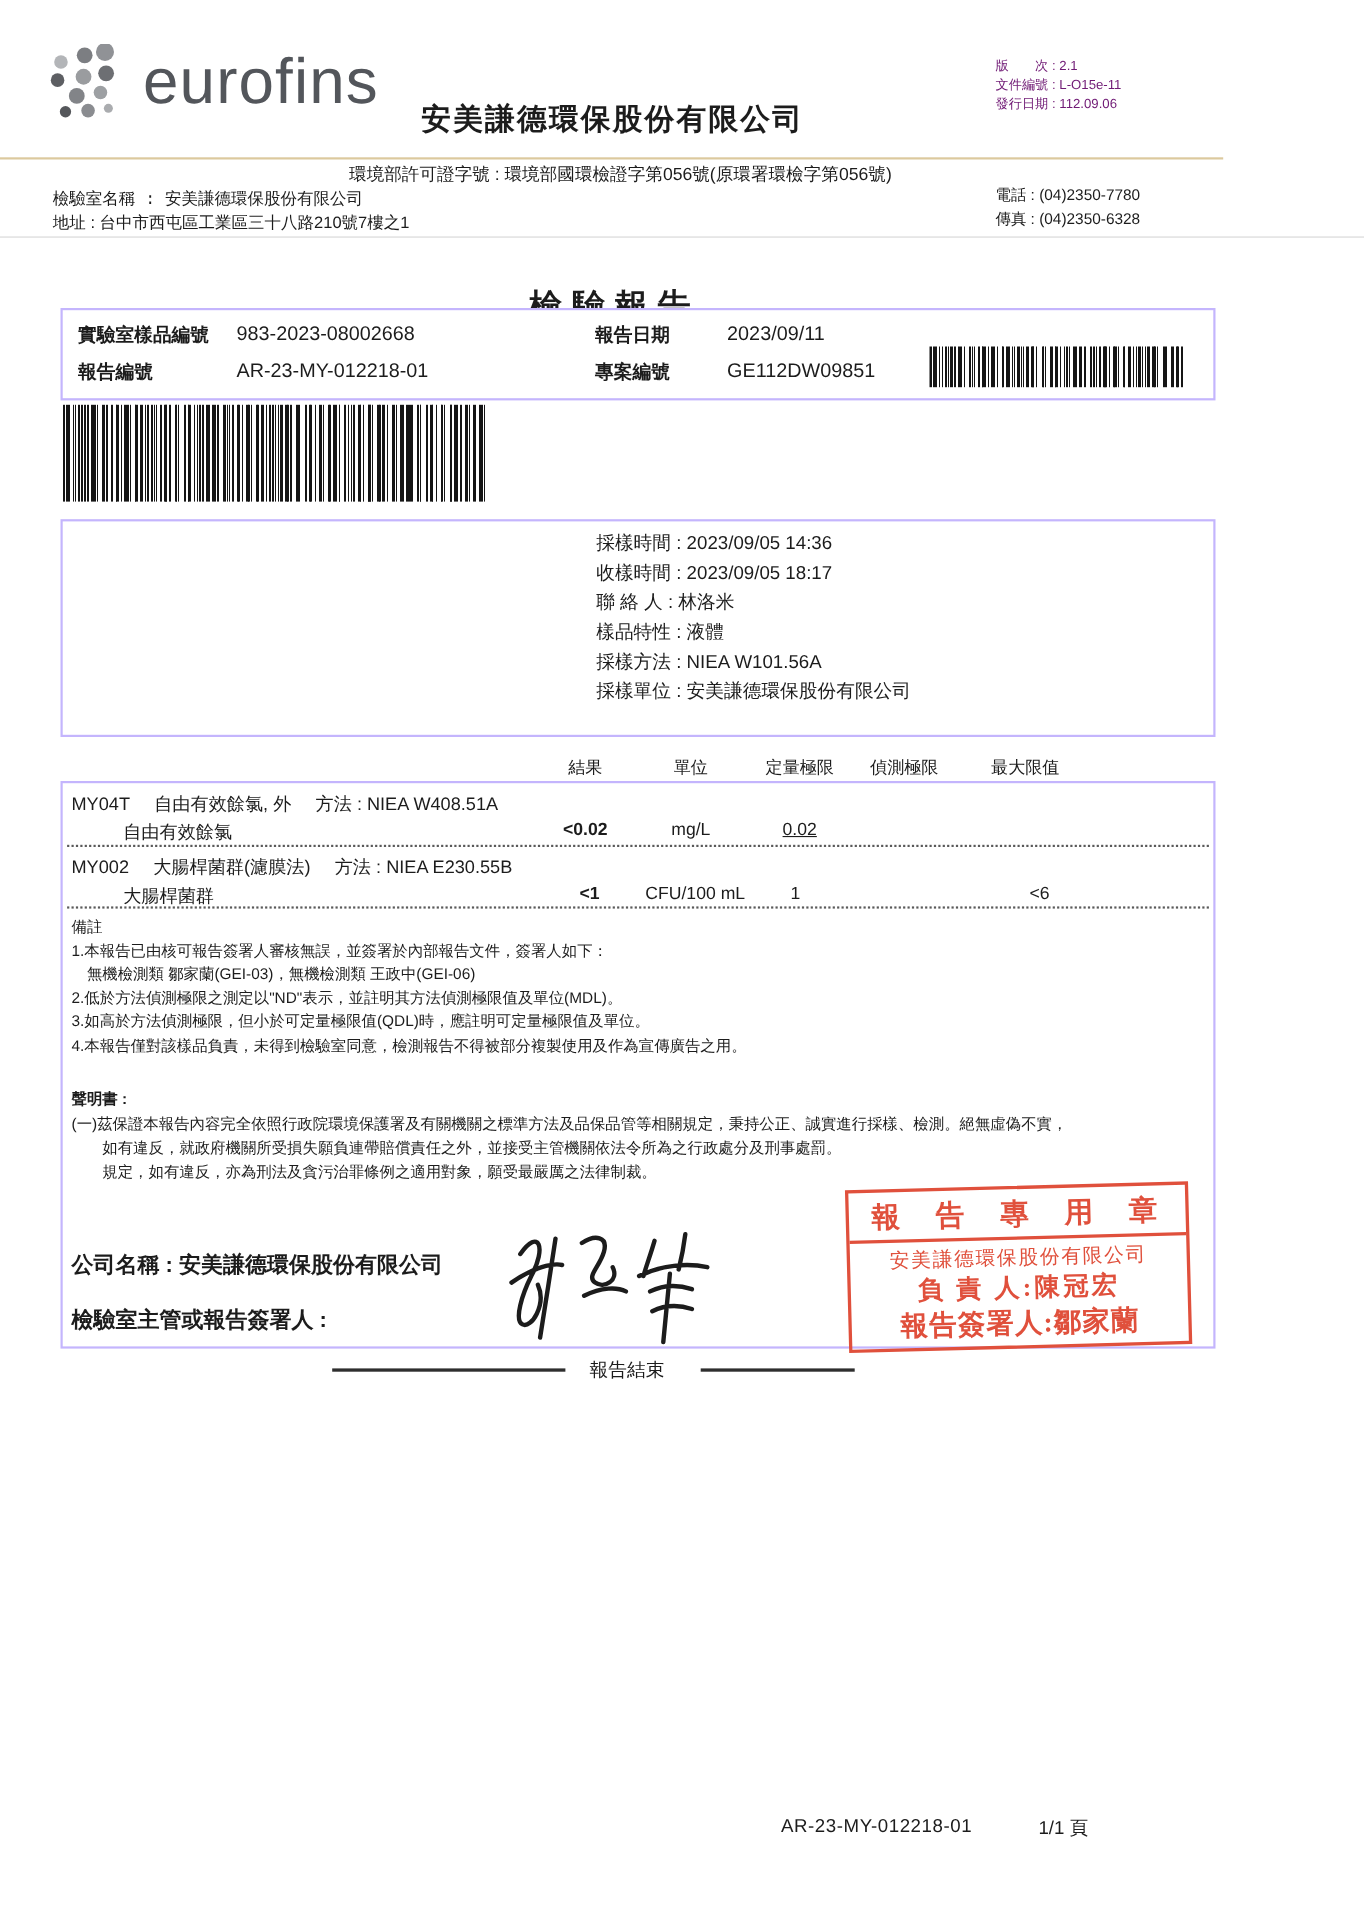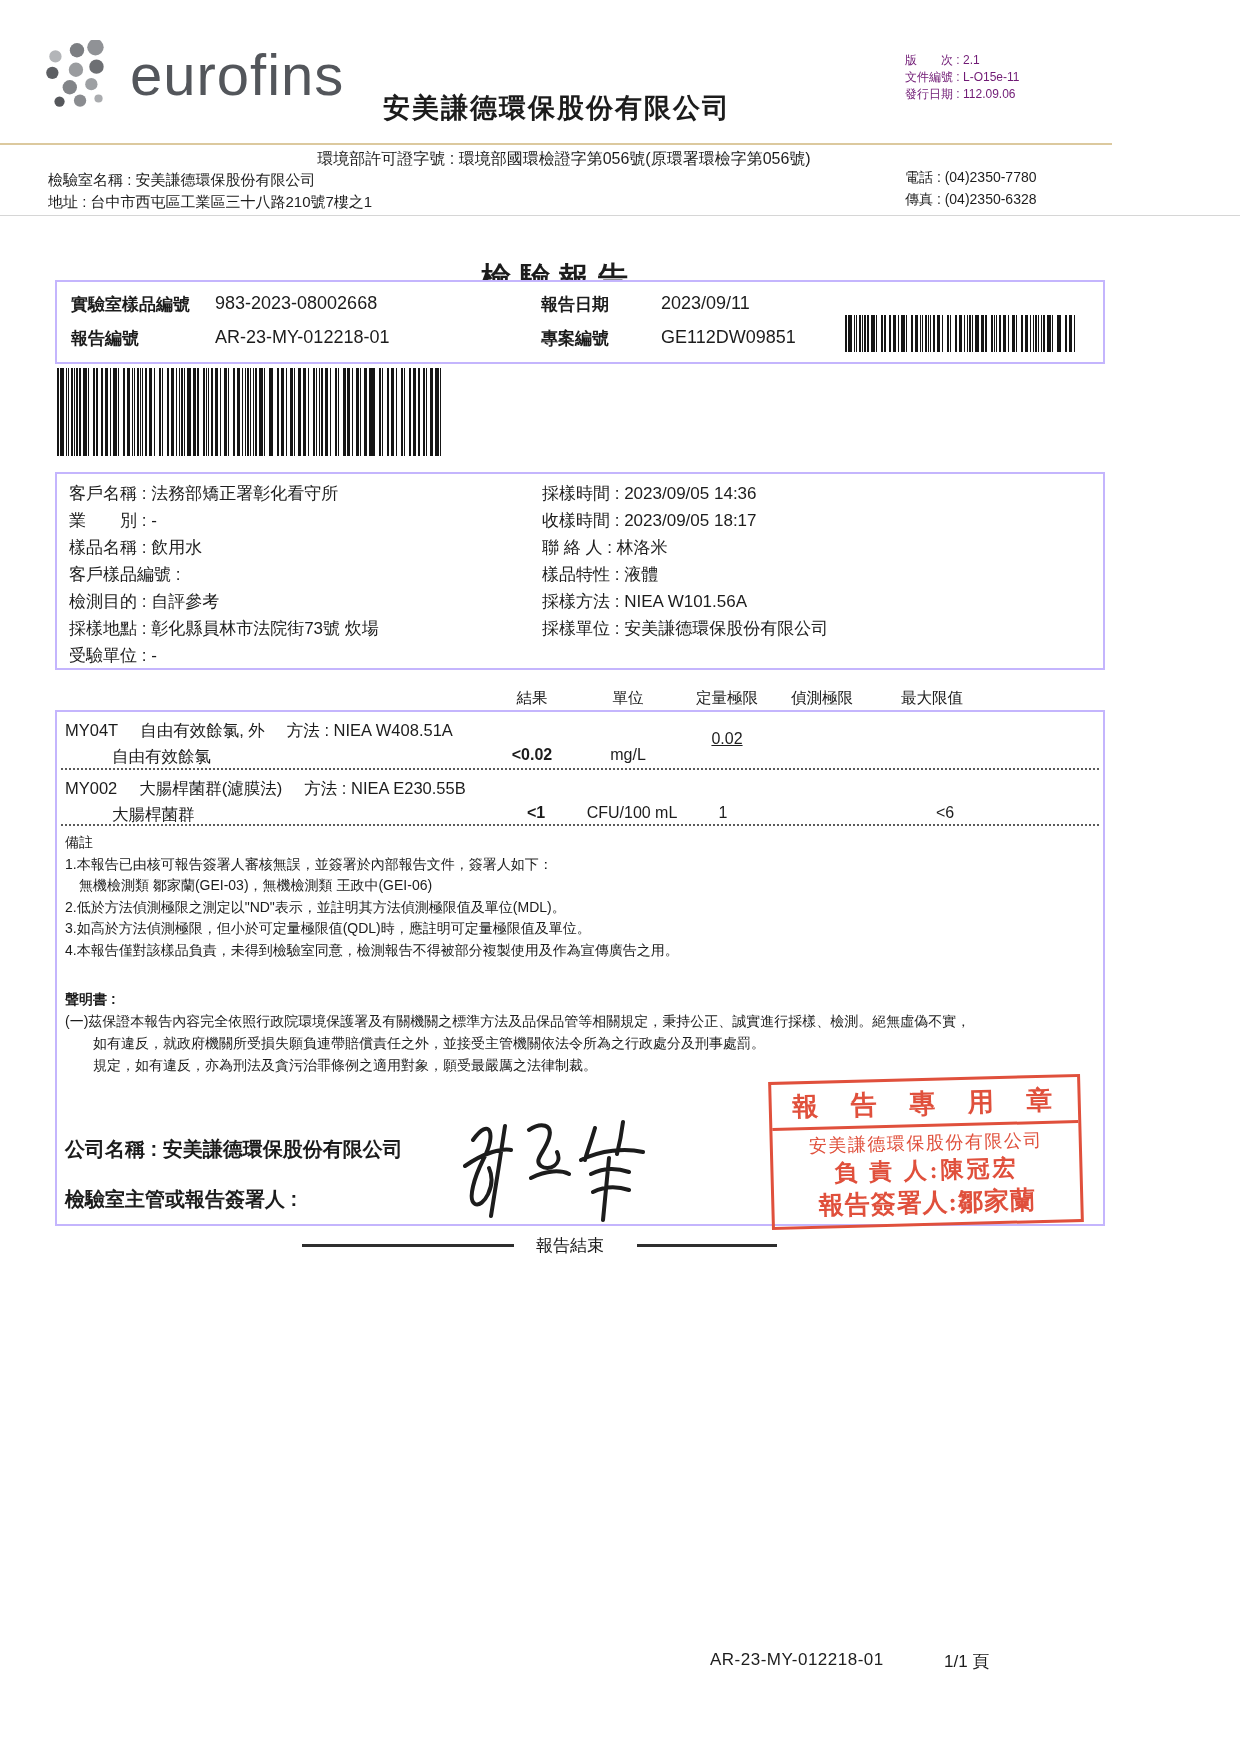--- a/index.html
+++ b/index.html
@@ -8,21 +8,21 @@
     font-family:"Liberation Sans","DejaVu Sans",sans-serif;color:#1c1c1c;overflow:hidden;
   }
   .abs{position:absolute;}
   
   .logo{left:42px;top:40px;display:flex;align-items:center;gap:16px;text-align:center;}
   .logo-text{font-size:58px;line-height:1;color:#53565b;font-weight:500;letter-spacing:1px;padding-bottom:8px;}
   .version-info{left:905px;top:52px;font-size:12px;line-height:17px;color:#701a75;}
   .company-name{left:0;top:90px;width:1114px;text-align:center;font-size:27px;font-weight:bold;letter-spacing:2px;}
   .rule-tan{left:0;top:143px;width:1112px;height:2px;background:#dcc99e;}
   .permit{left:0;top:149px;width:1128px;text-align:center;font-size:16px;}
-  .labname{left:48px;top:171px;font-size:15px;}
+  .labname{left:48px;top:171px;font-size:15px;font-family:Liberation Mono, monospace;}
   .address{left:48px;top:193px;font-size:15px;}
   .phone{left:905px;top:169px;font-size:14px;}
   .fax{left:905px;top:191px;font-size:14px;}
   .rule-thin{left:0;top:215px;width:1240px;height:1px;background:#d6d6d6;}
   .title{left:0;top:218px;width:1118px;text-align:center;font-size:30px;font-weight:bold;letter-spacing:9px;margin-top:40px;}
   
   .box{border:2px solid #c4b5fd;background:#fff;}
   .box1{left:55px;top:280px;width:1046px;height:80px;}
   .box1 .lbl{font-weight:bold;font-size:17px;}
   .box1 .val{font-size:18px;}
@@ -114,29 +114,20 @@
     <span class="abs r2 c1 lbl">報告編號</span>
     <span class="abs r2 c2 val">AR-23-MY-012218-01</span>
     <span class="abs r2 c3 lbl">專案編號</span>
     <span class="abs r2 c4 val">GE112DW09851</span>
     <div class="abs barcode barcode-box1"></div>
   </div>
 
   <div class="abs barcode barcode-main"></div>
 
   <div class="abs box box2">
-    <div class="info-col col-left">
-      <div>客戶名稱 : 法務部矯正署彰化看守所</div>
-      <div>業　　別 : -</div>
-      <div>樣品名稱 : 飲用水</div>
-      <div>客戶樣品編號 :</div>
-      <div>檢測目的 : 自評參考</div>
-      <div>採樣地點 : 彰化縣員林市法院街73號 炊場</div>
-      <div>受驗單位 : -</div>
-    </div>
     <div class="info-col col-right">
       <div>採樣時間 : 2023/09/05  14:36</div>
       <div>收樣時間 : 2023/09/05  18:17</div>
       <div>聯 絡 人 : 林洛米</div>
       <div>樣品特性 : 液體</div>
       <div>採樣方法 : NIEA W101.56A</div>
       <div>採樣單位 : 安美謙德環保股份有限公司</div>
     </div>
   </div>
 
@@ -148,21 +139,21 @@
 
   <div class="abs box bigbox">
 
     <div class="grp-line" style="top:8px;text-align:right;">
       <span>MY04T</span><span>自由有效餘氯, 外</span><span>方法 : NIEA W408.51A</span>
     </div>
     <div>
       <span class="analyte" style="top:34px;">自由有效餘氯</span>
       <span class="cellv" style="top:34px;left:475px;font-weight:bold;">&lt;0.02</span>
       <span class="cellv" style="top:34px;left:571px;">mg/L</span>
-      <span class="cellv" style="top:18px;left:670px;text-decoration:underline;">0.02</span>
+      <span class="cellv" style="top:34px;left:670px;text-decoration:underline;">0.02</span>
       <span class="cellv" style="top:34px;left:765px;"></span>
       <span class="cellv" style="top:34px;left:885px;"></span>
     </div>
     <div class="dotted" style="top:56px;"></div>
 
     <div class="grp-line" style="top:66px;">
       <span>MY002</span><span>大腸桿菌群(濾膜法)</span><span>方法 : NIEA E230.55B</span>
     </div>
     <div>
       <span class="analyte" style="top:92px;">大腸桿菌群</span>

